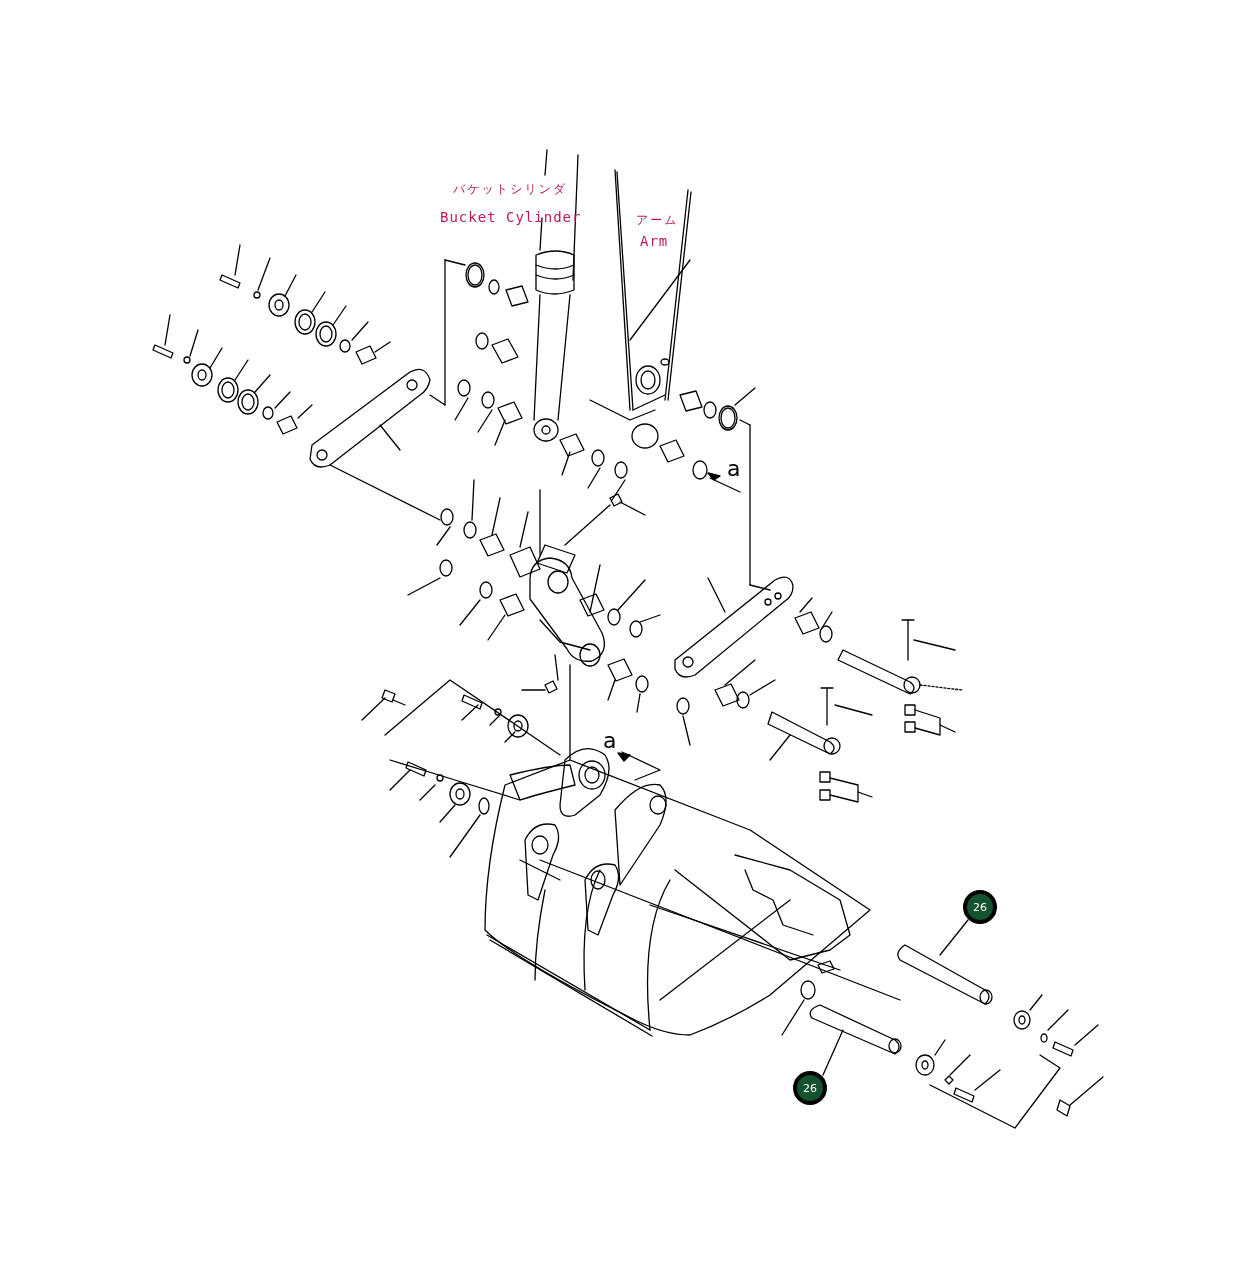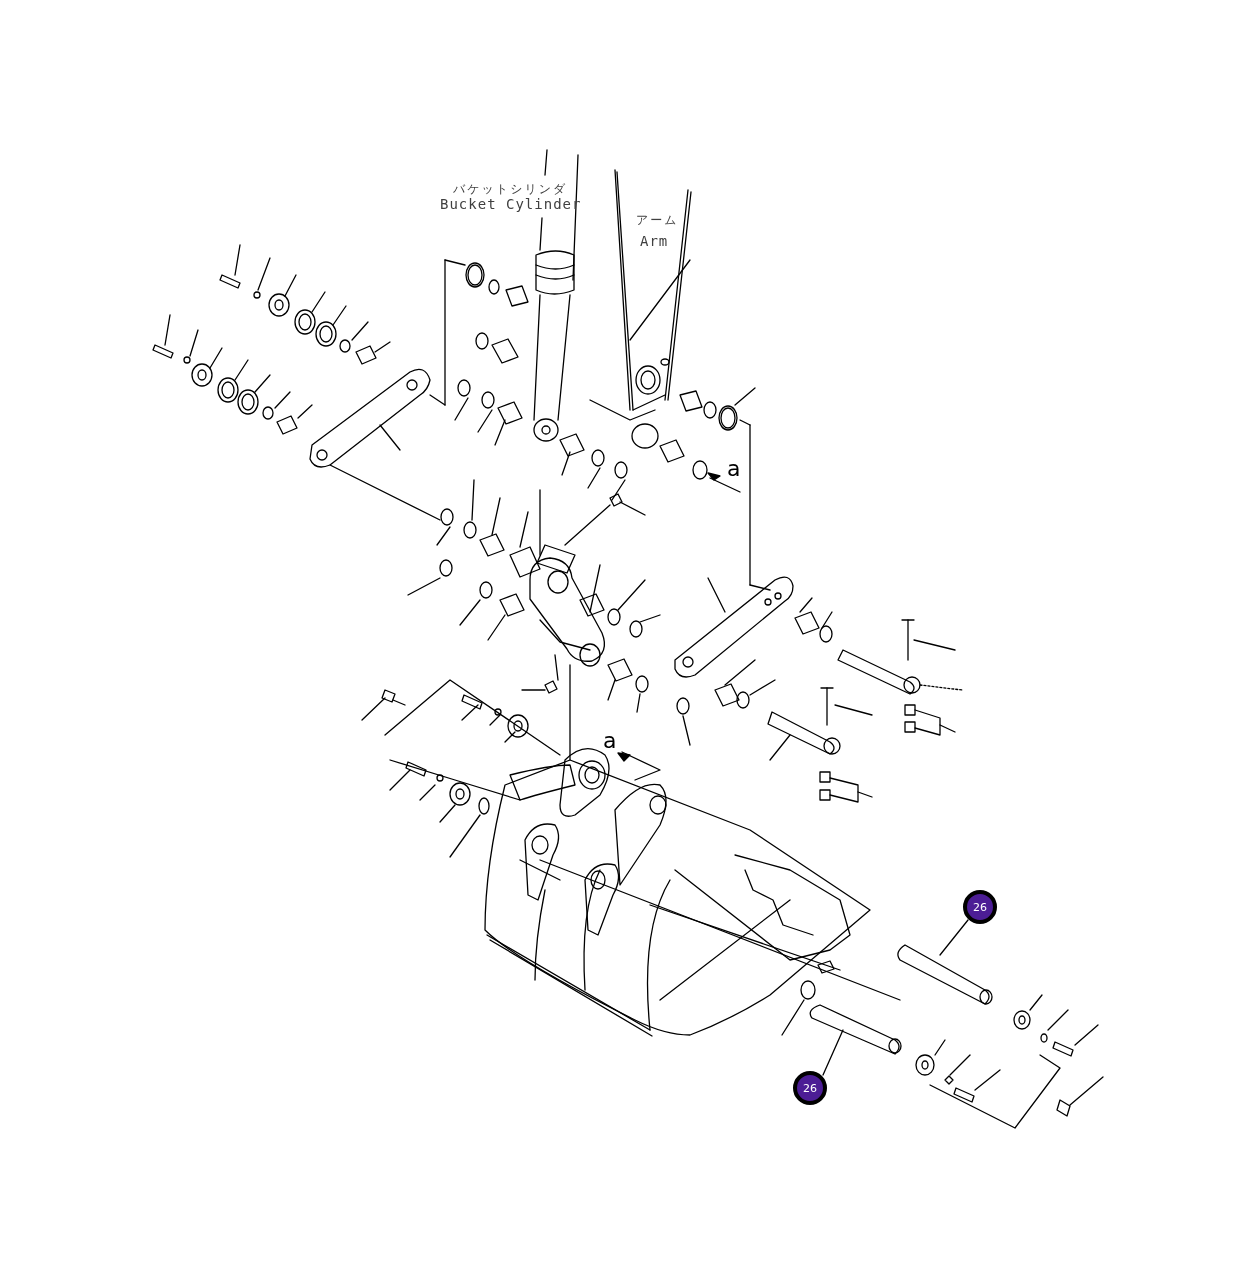--- a/index.html
+++ b/index.html
@@ -1,21 +1,21 @@
 <!DOCTYPE html>
 <html><head>
 <meta charset="utf-8">
 <style>
   html,body{margin:0;padding:0;background:#ffffff;}
   body{width:1254px;height:1278px;position:relative;overflow:hidden;font-family:"DejaVu Sans Mono",monospace;}
   #diagram{position:absolute;left:0;top:0;width:1254px;height:1278px;}
-  .lbl{position:absolute;font-family:"DejaVu Sans Mono",monospace;font-size:14px;color:#404040;letter-spacing:1px;white-space:nowrap;line-height:16px;}
+  .lbl{position:absolute;font-family:"DejaVu Sans Mono",monospace;font-size:14px;color:#be185d;letter-spacing:1px;white-space:nowrap;line-height:16px;}
   .lbl-jp{font-size:12px;letter-spacing:2px;}
   .marker{position:absolute;font-family:"DejaVu Sans",sans-serif;font-size:22px;color:#000;line-height:22px;}
-  .callout{position:absolute;width:34px;height:34px;border-radius:50%;background:#4c1d95;border:4px solid #000;box-sizing:border-box;
+  .callout{position:absolute;width:34px;height:34px;border-radius:50%;background:#14532d;border:4px solid #000;box-sizing:border-box;
     color:#fff;font-family:"DejaVu Sans",sans-serif;font-size:11px;display:flex;align-items:center;justify-content:center;cursor:pointer;}
 </style>
 </head>
 <body>
 
 <svg id="diagram" viewBox="0 0 1254 1278" xmlns="http://www.w3.org/2000/svg" fill="none" stroke="#000" stroke-width="1.3" stroke-linecap="round" stroke-linejoin="round">
 
   <g>
     <line x1="547" y1="150" x2="545" y2="175"></line>
     <line x1="578" y1="155" x2="573" y2="280"></line>
@@ -286,21 +286,21 @@
     <path d="M930 1085 L1015 1128 L1060 1068 L1040 1055"></path>
     <path d="M1060 1100 l10 6 l-3 10 l-10 -6 z"></path>
     <line x1="1070" y1="1105" x2="1103" y2="1077"></line>
   </g>
 
   <path d="M622 752 L660 770 L635 780"></path>
   <path d="M630 755 l-12 -2 l6 8 z" fill="#000"></path>
 </svg>
 
 <div class="lbl lbl-jp" style="left:453px;top:181px;">バケットシリンダ</div>
-<div class="lbl" style="left:440px;top:196px;">Bucket Cylinder</div>
+<div class="lbl" style="left:440px;top:209px;">Bucket Cylinder</div>
 <div class="lbl lbl-jp" style="left:636px;top:212px;">アーム</div>
 <div class="lbl" style="left:640px;top:233px;text-align:center;">Arm</div>
 
 <div class="marker" style="left:727px;top:458px;">a</div>
 <div class="marker" style="left:603px;top:730px;">a</div>
 
 <div class="callout" style="left:963px;top:890px;">26</div>
 <div class="callout" style="left:793px;top:1071px;">26</div>
 
 </body></html>

